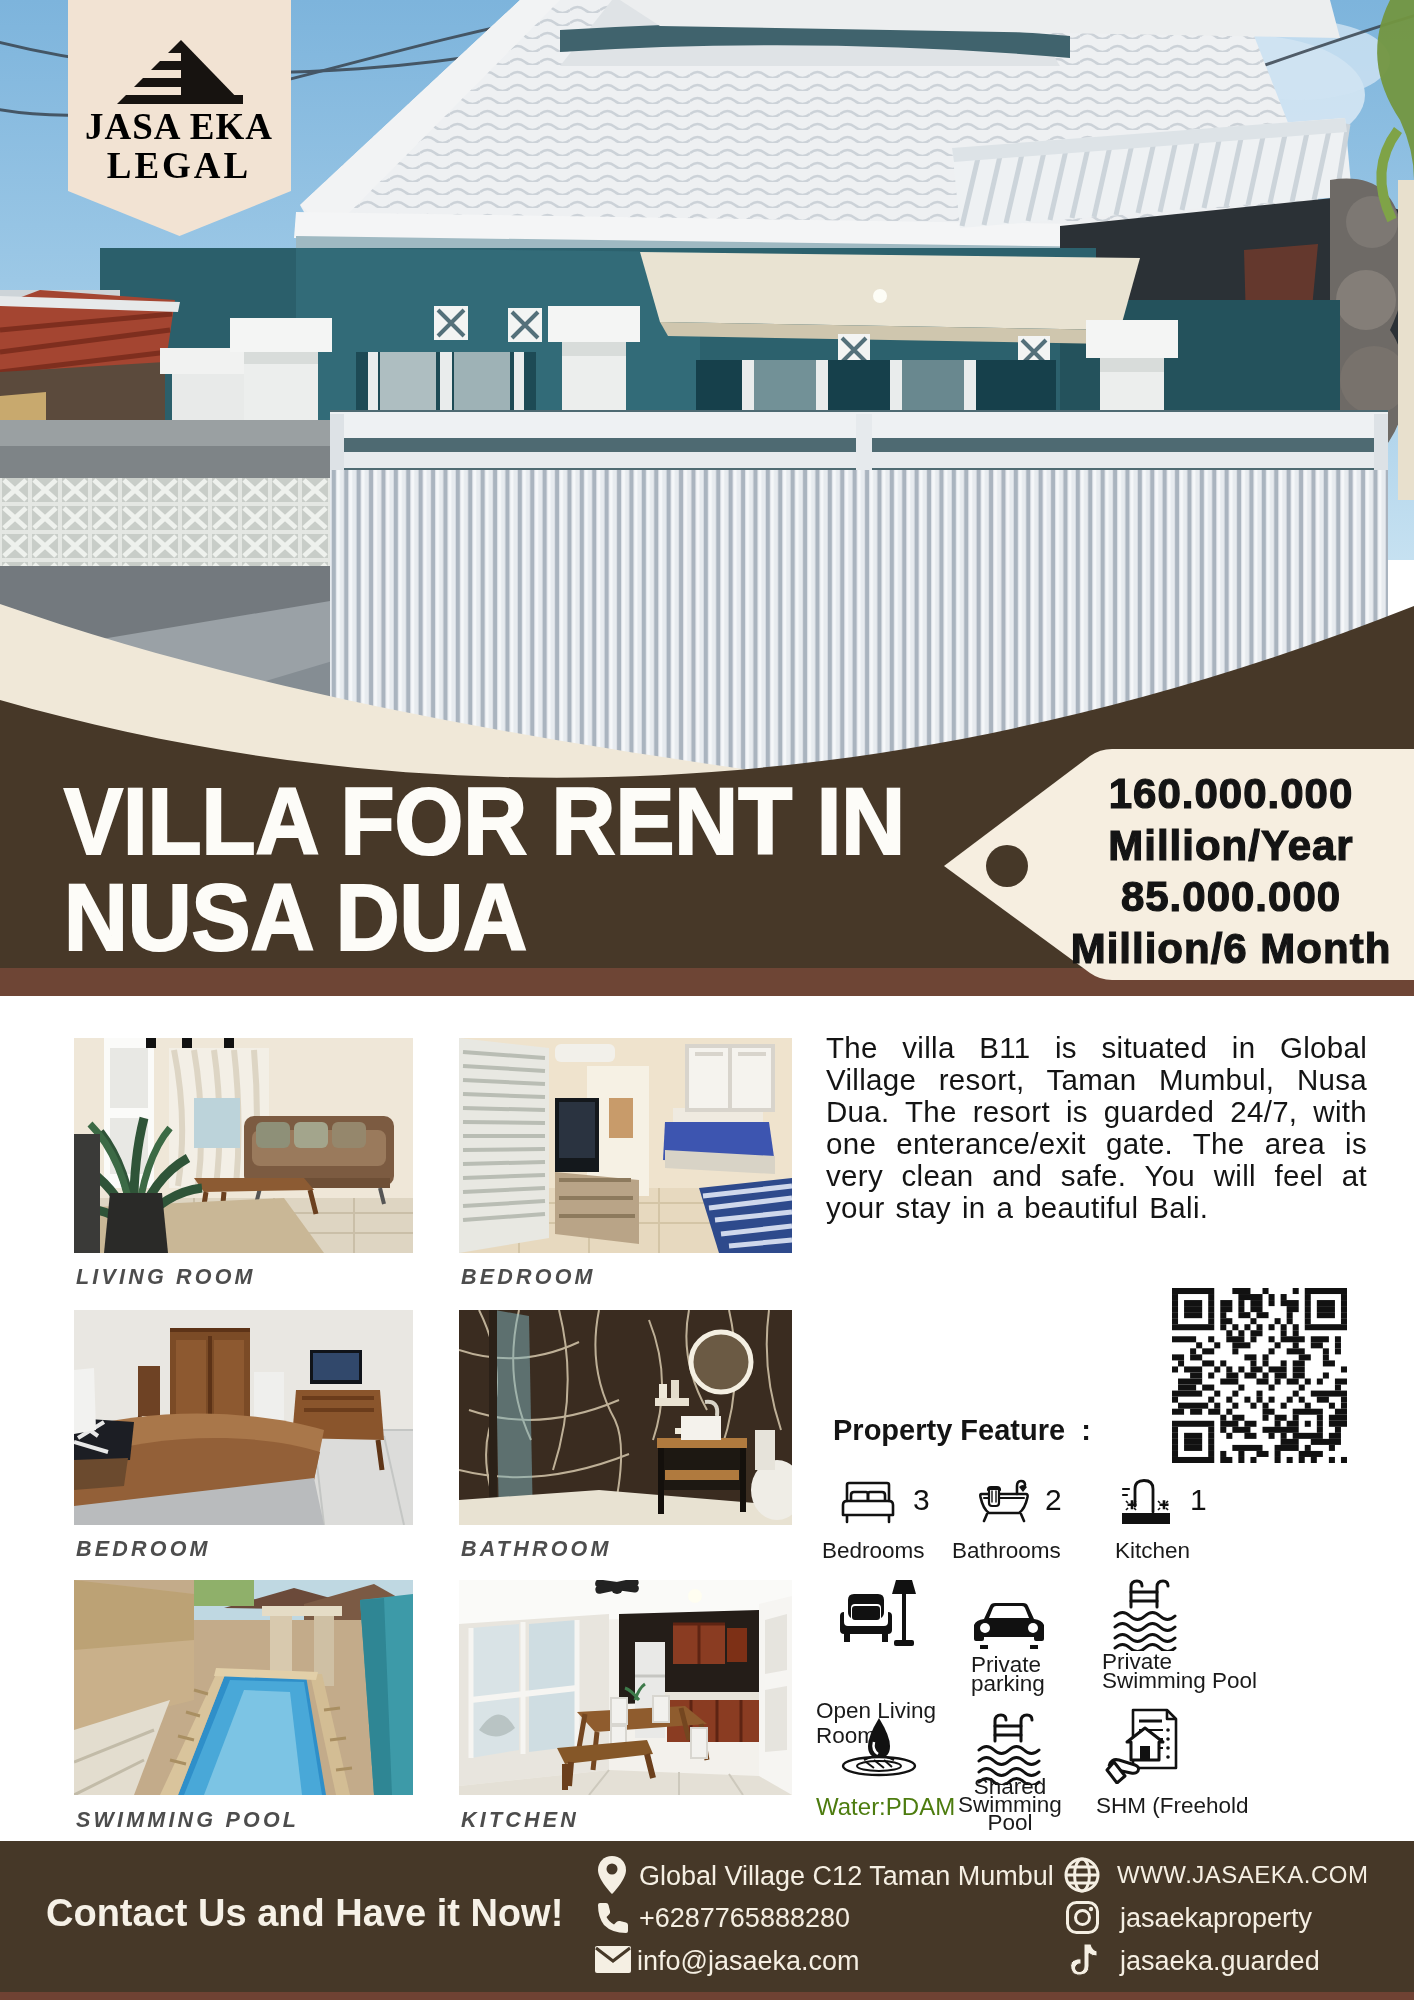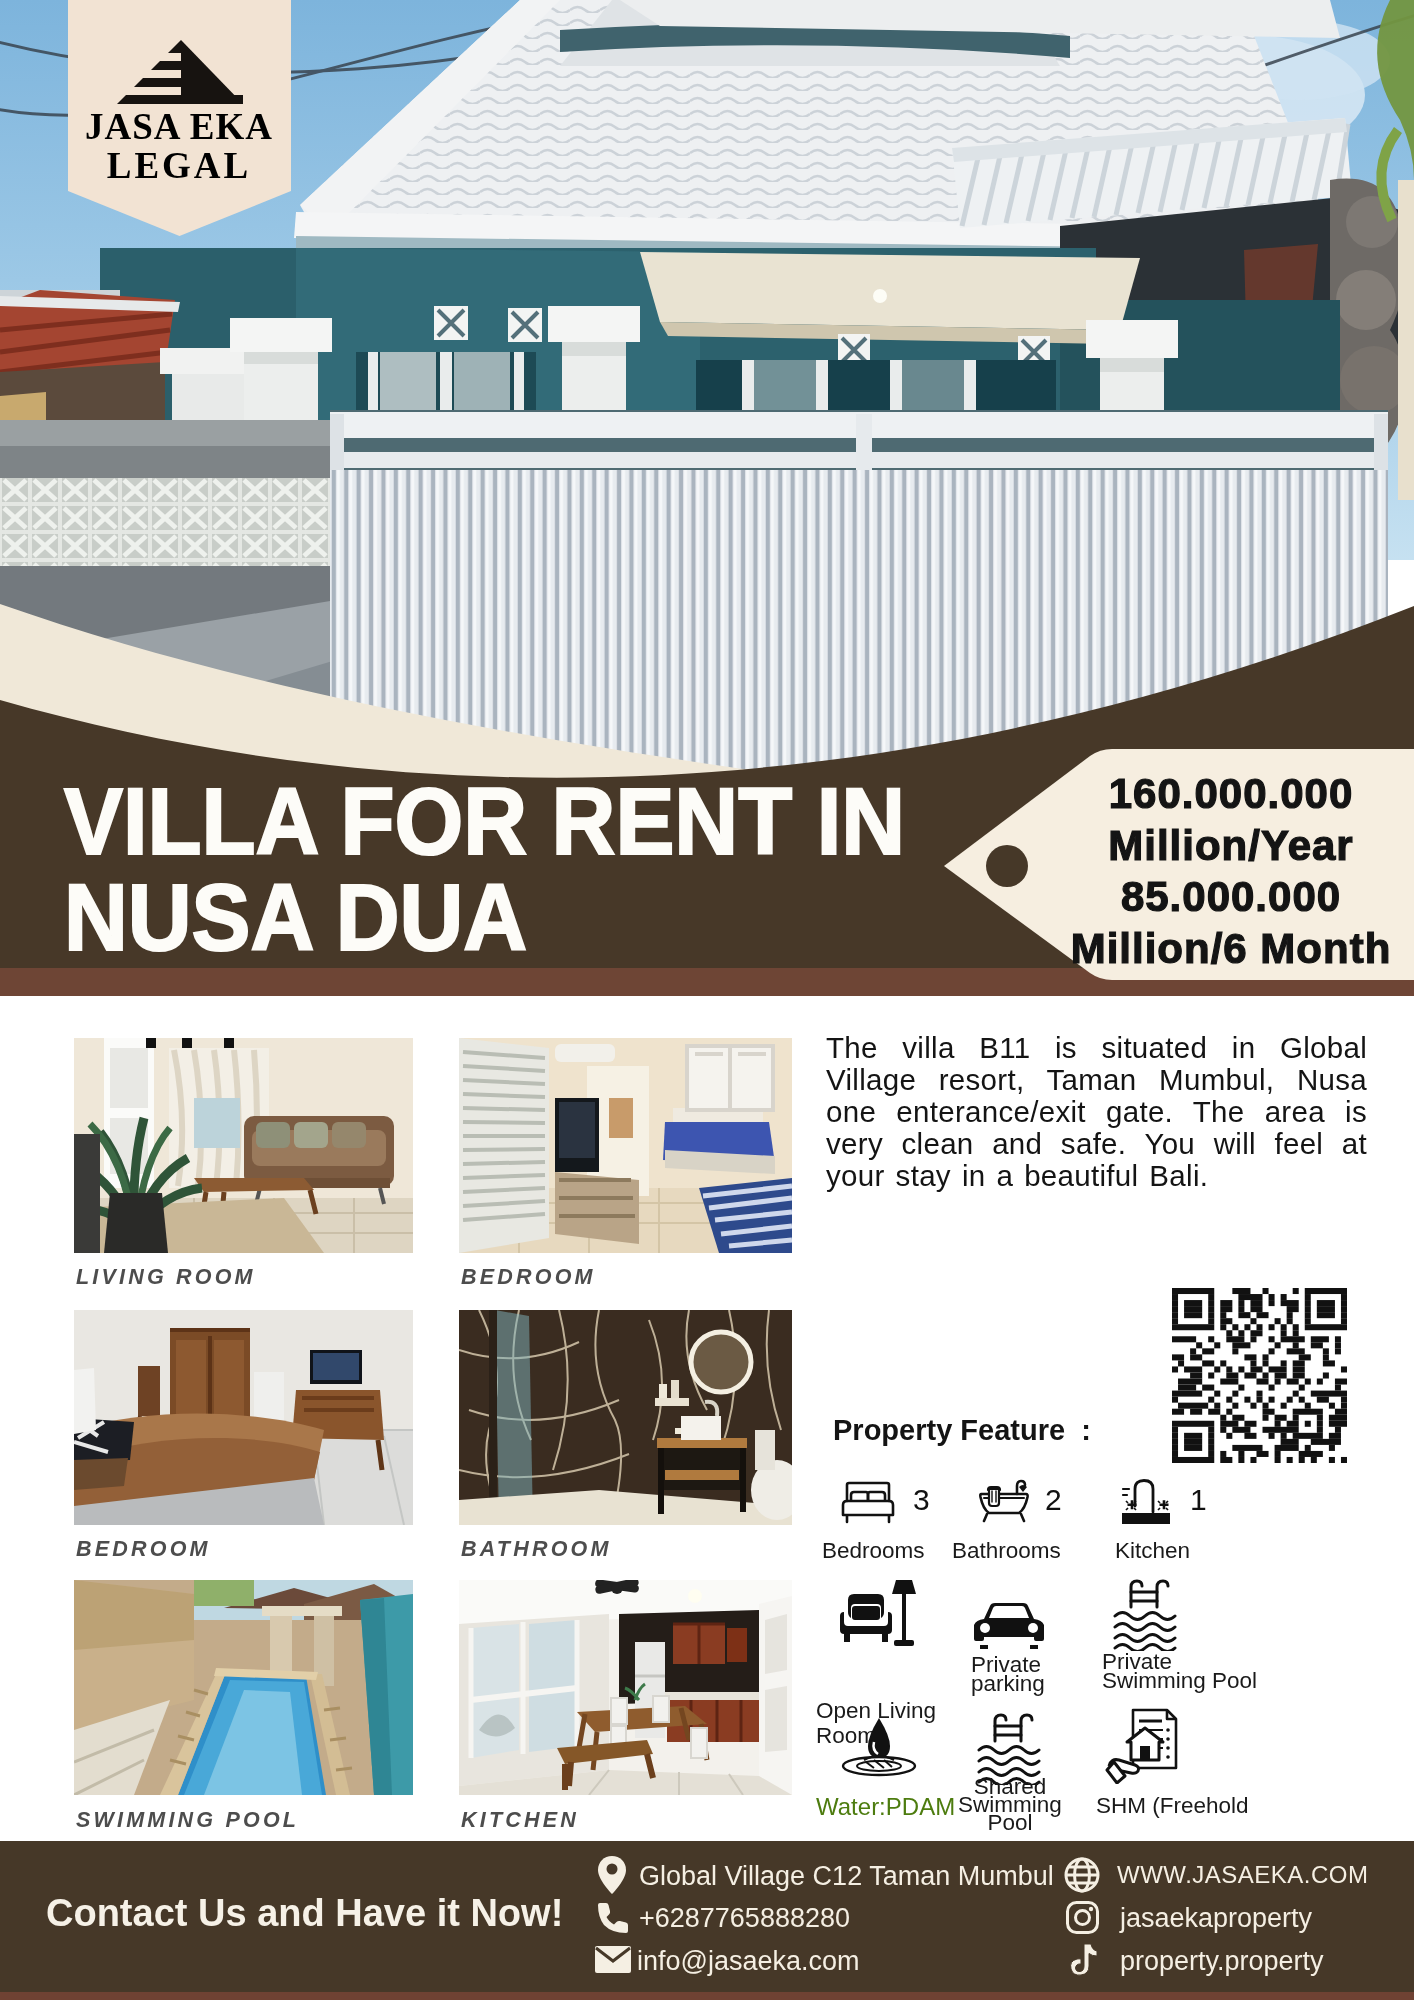--- a/index.html
+++ b/index.html
@@ -474,20 +474,21 @@
   <path d="M98,168 L188,160 L194,174 L106,184 Z" fill="#855728"></path>
   <path d="M106,184 l0,26 M188,174 l6,24 M112,182 l-2,24" stroke="#6b3f1c" stroke-width="6"></path>
 </svg>
 </div>
 
 <div class="abs label" style="left:461px;top:1808px;">KITCHEN</div>
 
 <div class="abs" style="left:826px;top:1032px;width:541px;font-size:29.5px;line-height:32px;color:#141414;letter-spacing:0.3px;word-spacing:2.5px;">
 <div style="text-align:justify;text-align-last:justify;">The villa B11 is situated in Global</div>
 <div style="text-align:justify;text-align-last:justify;">Village resort, Taman Mumbul, Nusa</div>
+<div style="text-align:justify;text-align-last:justify;">Dua. The resort is guarded 24/7, with</div>
 <div style="text-align:justify;text-align-last:justify;">one enterance/exit gate. The area is</div>
 <div style="text-align:justify;text-align-last:justify;">very clean and safe. You will feel at</div>
 <div>your stay in a beautiful Bali.</div>
 </div>
 
 <div class="abs" style="left:1172px;top:1288px;width:175px;height:175px;"><svg width="175" height="175" viewBox="0 0 174 174">
       <g fill="#111">
         <rect x="0" y="0" width="42" height="6"></rect>
         <rect x="60" y="0" width="18" height="6"></rect>
         <rect x="90" y="0" width="6" height="6"></rect>
@@ -905,13 +906,13 @@
       <circle cx="25" cy="8" r="2.2" fill="#f5efe3"></circle>
     </svg></div>
 
 <div class="abs" style="left:1120px;top:1903px;font-size:27px;color:#f5efe3;">jasaekaproperty</div>
 
 <div class="abs" style="left:1068px;top:1942px;">
 <svg width="30" height="36" viewBox="0 0 30 36">
       <path d="M18,2 L23,2 Q24,8 29,9 L29,14 Q24,14 21,11.5 L21,24 Q21,32 13,33 Q5,34 3,27 Q1,19 9,17 Q11,16.6 13,17 L13,22 Q8,21.5 7.5,26 Q8,30 12,29.5 Q16,29 16,24 L16,2 Z" fill="#f5efe3" stroke="#463828" stroke-width="1"></path>
     </svg></div>
 
-<div class="abs" style="left:1120px;top:1946px;font-size:27px;color:#f5efe3;">property.property</div>
+<div class="abs" style="left:1120px;top:1946px;font-size:27px;color:#f5efe3;">jasaeka.guarded</div>
 
 </body></html>

